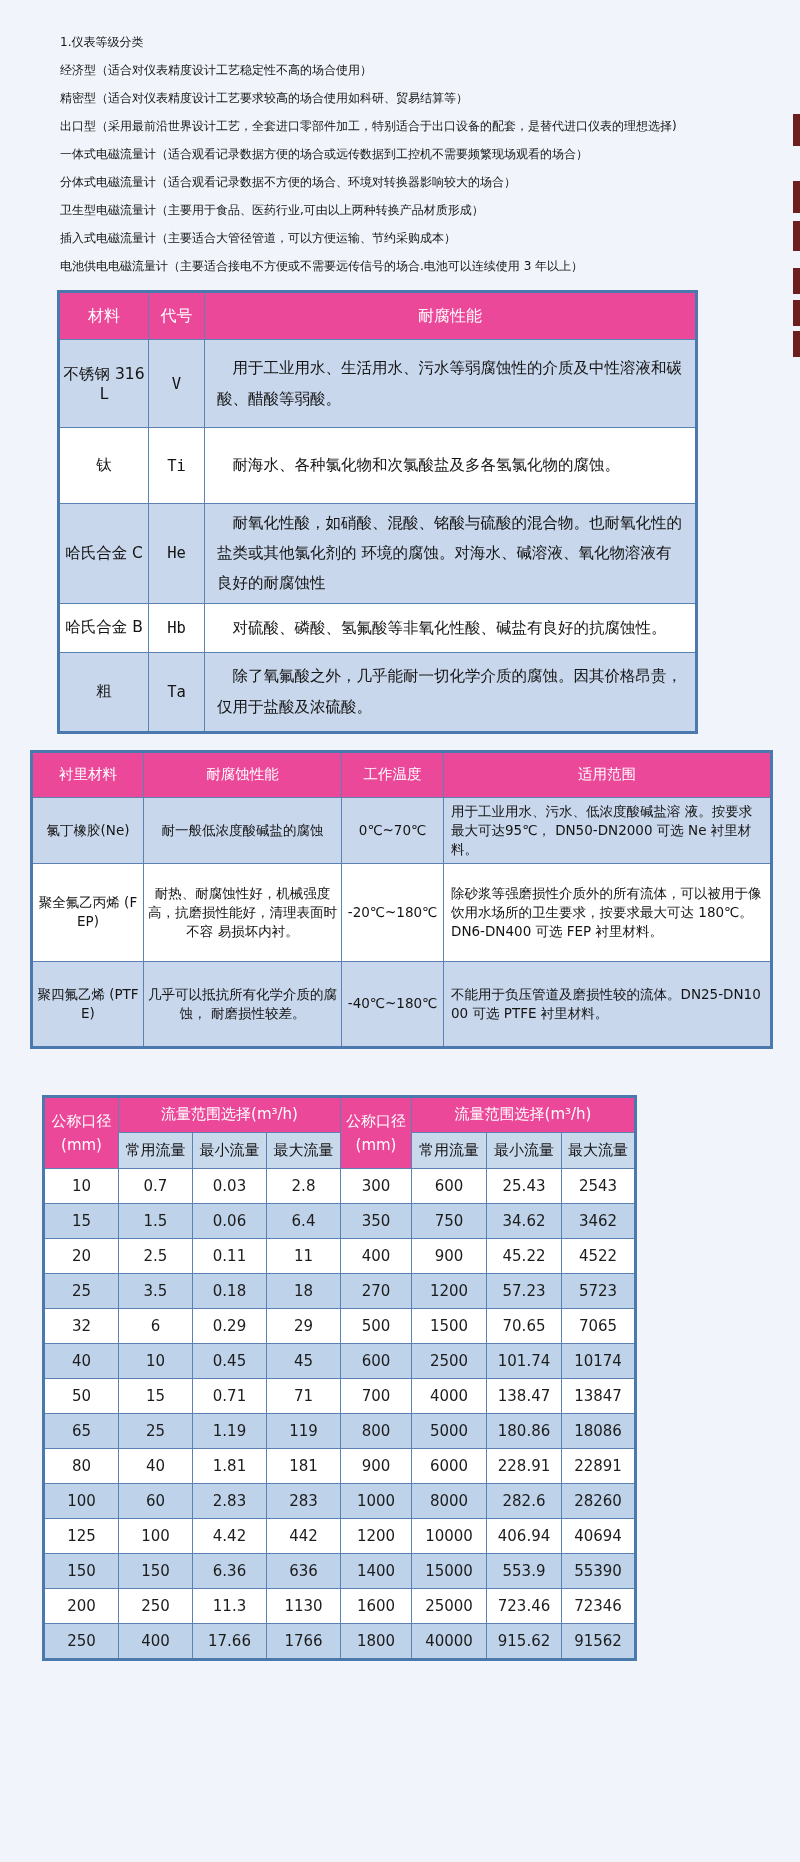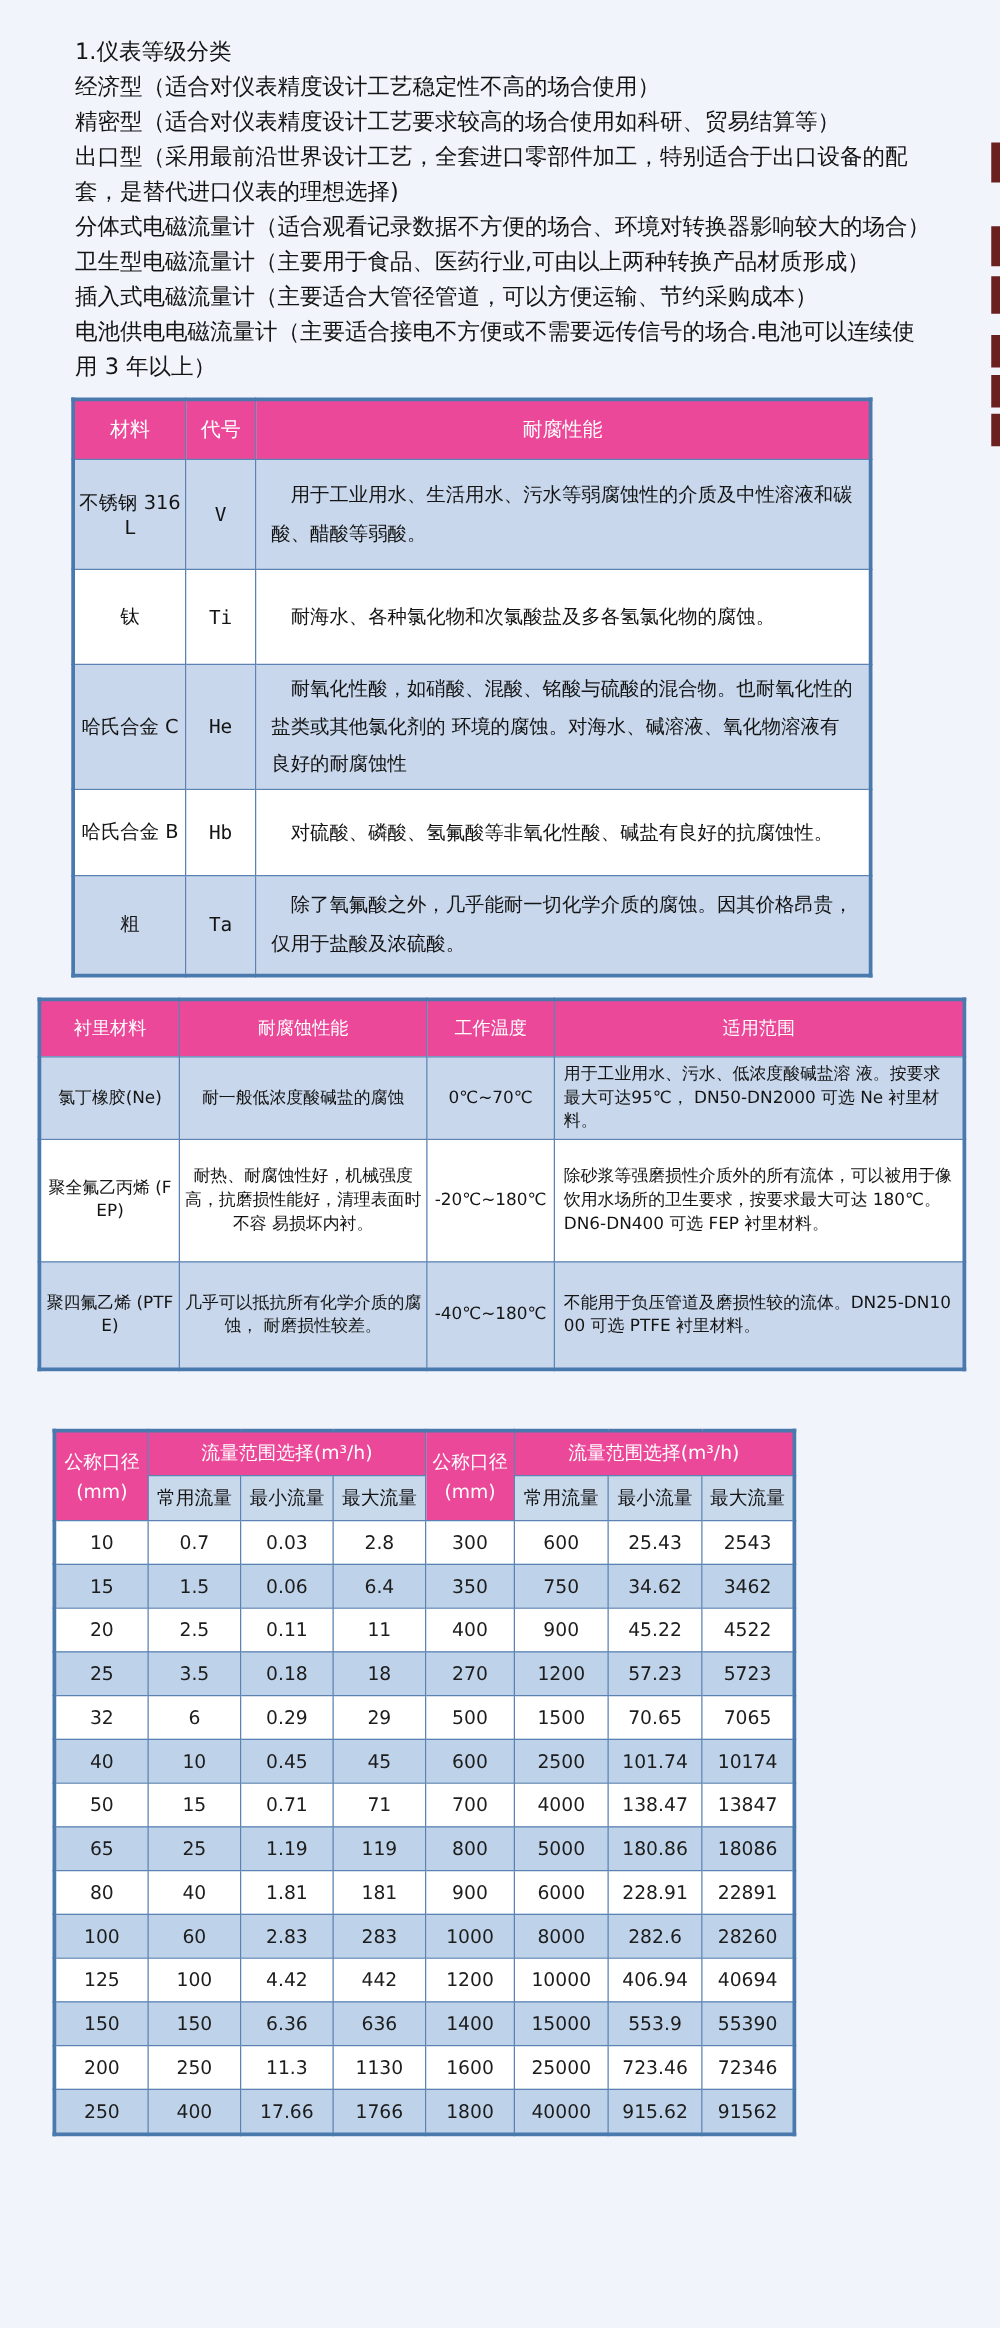--- a/index.html
+++ b/index.html
@@ -3,21 +3,21 @@
 <meta charset="utf-8">
 <style>
   html,body { margin:0; padding:0; }
   body {
     width:800px; height:1862px; overflow:hidden; position:relative;
     background:#f1f5fb;
     font-family:"DejaVu Sans","Liberation Sans",sans-serif;
     color:#141414;
   }
   
-  .intro { margin:28px 52px 0 60px; font-size:18px; line-height:28px; }
+  .intro { margin:28px 52px 0 60px; font-size:12px; line-height:28px; }
   .intro p { margin:0; }
 
   
   table { border-collapse:collapse; background:#ffffff; table-layout:fixed; }
   th, td { border:1px solid #5b82b2; word-break:break-all; }
   th { background:#ec4899; color:#ffffff; font-weight:normal; }
   tr.light td { background:#c8d7ec; }
 
   
   .tbl1 { margin:10px 0 0 57px; width:638px; border:3px solid #4a79ae; }
@@ -49,20 +49,21 @@
   .red-mark { position:absolute; right:0; width:7px; background:#6b1f1f; }
 </style>
 </head>
 <body>
 
 <div class="intro">
     <p>1.仪表等级分类</p>
     <p>经济型（适合对仪表精度设计工艺稳定性不高的场合使用）</p>
     <p>精密型（适合对仪表精度设计工艺要求较高的场合使用如科研、贸易结算等）</p>
     <p>出口型（采用最前沿世界设计工艺，全套进口零部件加工，特别适合于出口设备的配套，是替代进口仪表的理想选择)</p>
+    <p>一体式电磁流量计（适合观看记录数据方便的场合或远传数据到工控机不需要频繁现场观看的场合）</p>
     <p>分体式电磁流量计（适合观看记录数据不方便的场合、环境对转换器影响较大的场合）</p>
     <p>卫生型电磁流量计（主要用于食品、医药行业,可由以上两种转换产品材质形成）</p>
     <p>插入式电磁流量计（主要适合大管径管道，可以方便运输、节约采购成本）</p>
     <p>电池供电电磁流量计（主要适合接电不方便或不需要远传信号的场合.电池可以连续使用 3 年以上）</p>
   </div>
 
 <table class="tbl1">
   <colgroup>
       <col style="width:90px">
       <col style="width:56px">
@@ -84,21 +85,21 @@
       <tr class="" style="height: 76px;">
         <td class="c-mat">钛</td>
         <td class="c-code">Ti</td>
         <td class="c-perf">耐海水、各种氯化物和次氯酸盐及多各氢氯化物的腐蚀。</td>
       </tr>
       <tr class="light" style="height: 85px;">
         <td class="c-mat">哈氏合金 C</td>
         <td class="c-code">He</td>
         <td class="c-perf">耐氧化性酸，如硝酸、混酸、铭酸与硫酸的混合物。也耐氧化性的盐类或其他氯化剂的 环境的腐蚀。对海水、碱溶液、氧化物溶液有良好的耐腐蚀性</td>
       </tr>
-      <tr class="" style="height: 69px;">
+      <tr class="" style="height: 49px;">
         <td class="c-mat">哈氏合金 B</td>
         <td class="c-code">Hb</td>
         <td class="c-perf">对硫酸、磷酸、氢氟酸等非氧化性酸、碱盐有良好的抗腐蚀性。</td>
       </tr>
       <tr class="light" style="height: 80px;">
         <td class="c-mat">粗</td>
         <td class="c-code">Ta</td>
         <td class="c-perf">除了氧氟酸之外，几乎能耐一切化学介质的腐蚀。因其价格昂贵，仅用于盐酸及浓硫酸。</td>
       </tr>
     </tbody>

